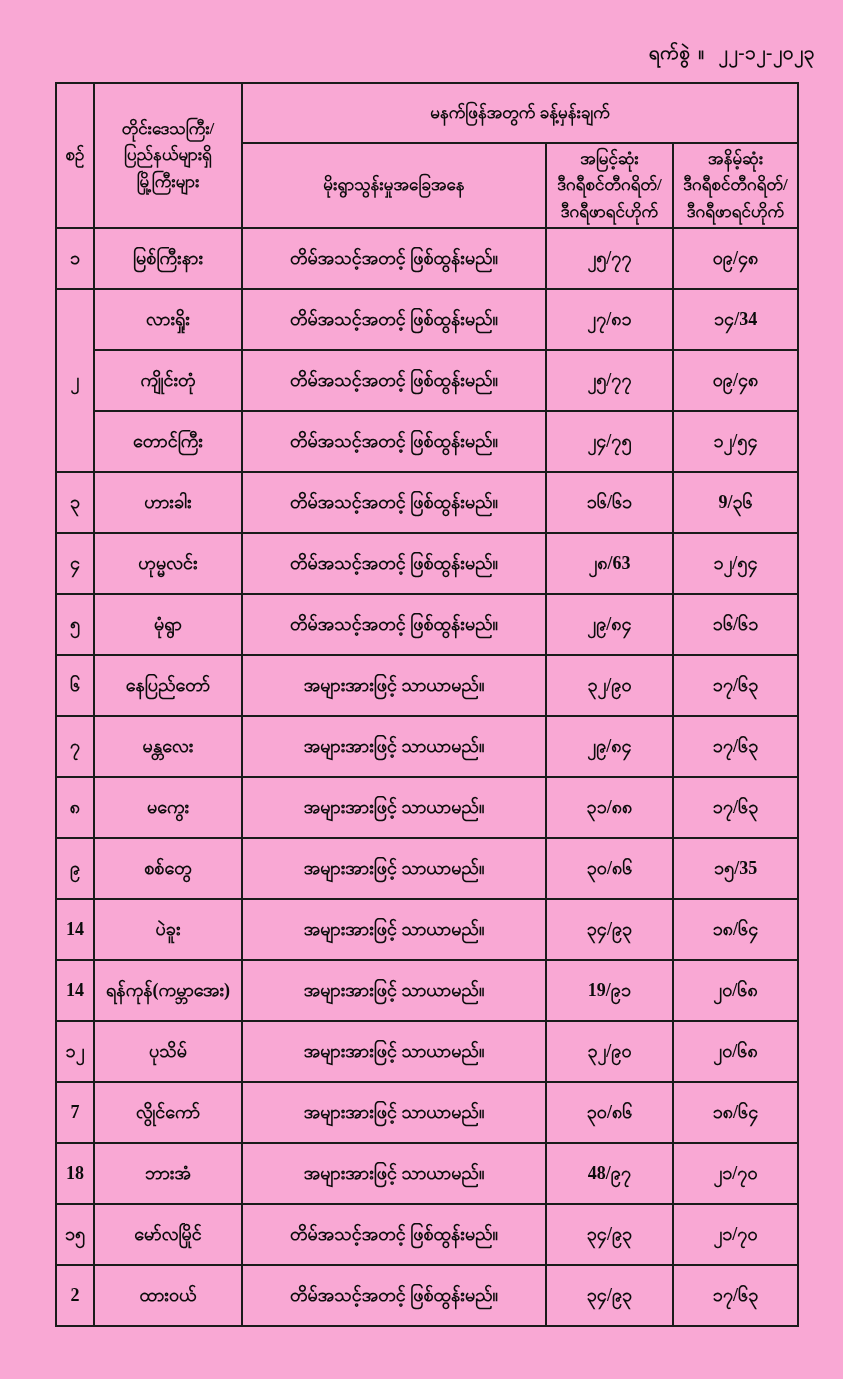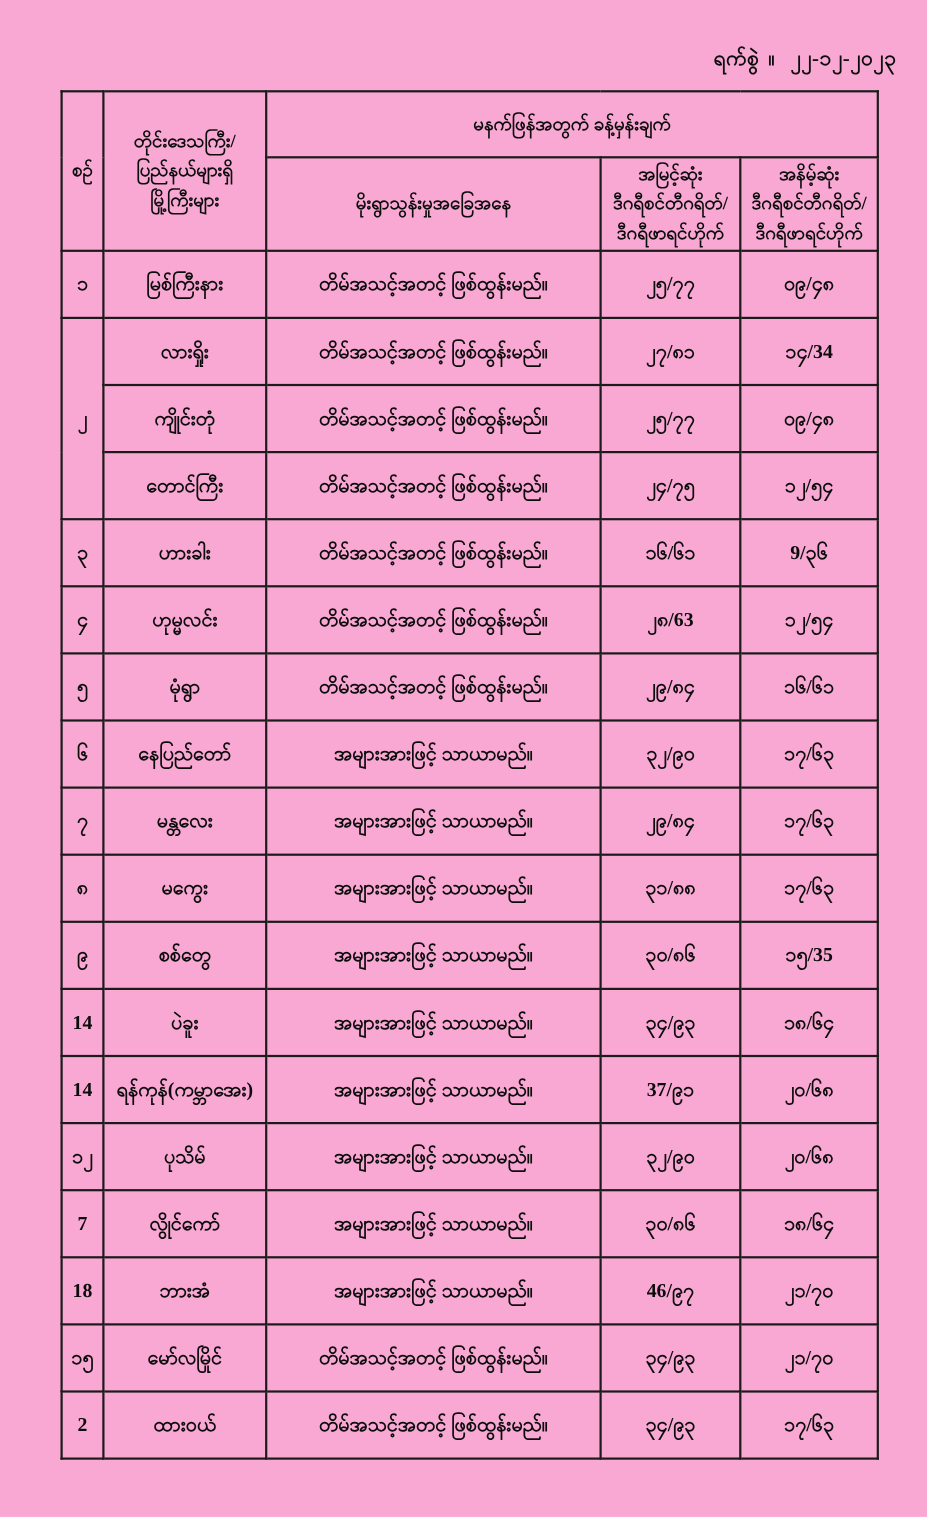--- a/index.html
+++ b/index.html
@@ -153,42 +153,42 @@
           <td rowspan="1">14</td>
           <td class="col-city">ပဲခူး</td>
           <td class="col-cond">အများအားဖြင့် သာယာမည်။</td>
           <td class="col-max">၃၄/၉၃</td>
           <td class="col-min">၁၈/၆၄</td>
         </tr>
         <tr>
           <td rowspan="1">14</td>
           <td class="col-city">ရန်ကုန်(ကမ္ဘာအေး)</td>
           <td class="col-cond">အများအားဖြင့် သာယာမည်။</td>
-          <td class="col-max">37/၉၁</td>
+          <td class="col-max">19/၉၁</td>
           <td class="col-min">၂၀/၆၈</td>
         </tr>
         <tr>
           <td rowspan="1">၁၂</td>
           <td class="col-city">ပုသိမ်</td>
           <td class="col-cond">အများအားဖြင့် သာယာမည်။</td>
           <td class="col-max">၃၂/၉၀</td>
           <td class="col-min">၂၀/၆၈</td>
         </tr>
         <tr>
           <td rowspan="1">7</td>
           <td class="col-city">လွိုင်ကော်</td>
           <td class="col-cond">အများအားဖြင့် သာယာမည်။</td>
           <td class="col-max">၃၀/၈၆</td>
           <td class="col-min">၁၈/၆၄</td>
         </tr>
         <tr>
           <td rowspan="1">18</td>
           <td class="col-city">ဘားအံ</td>
           <td class="col-cond">အများအားဖြင့် သာယာမည်။</td>
-          <td class="col-max">46/၉၇</td>
+          <td class="col-max">48/၉၇</td>
           <td class="col-min">၂၁/၇၀</td>
         </tr>
         <tr>
           <td rowspan="1">၁၅</td>
           <td class="col-city">မော်လမြိုင်</td>
           <td class="col-cond">တိမ်အသင့်အတင့် ဖြစ်ထွန်းမည်။</td>
           <td class="col-max">၃၄/၉၃</td>
           <td class="col-min">၂၁/၇၀</td>
         </tr>
         <tr>

